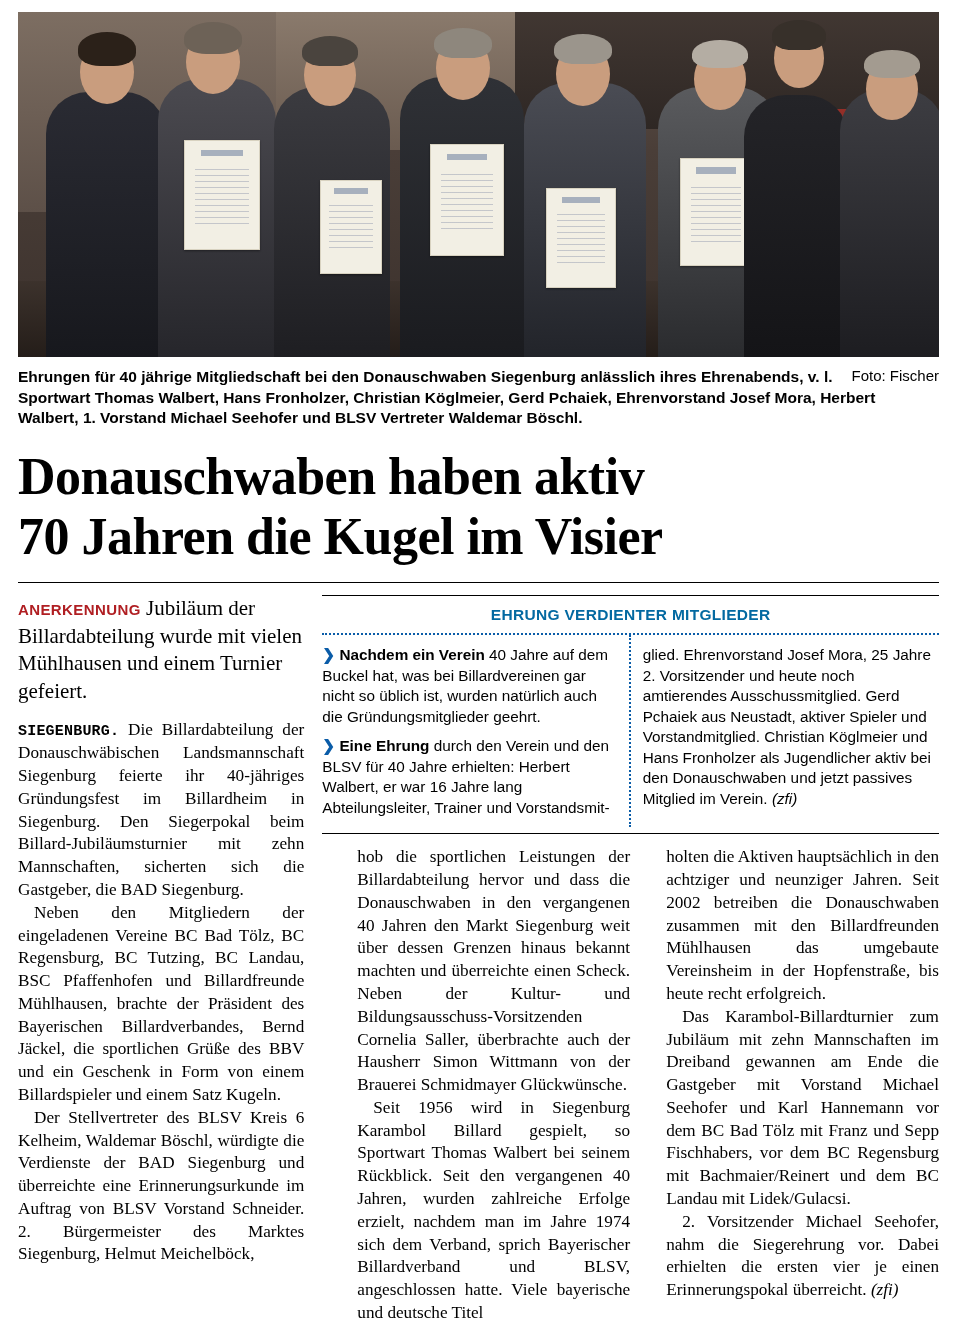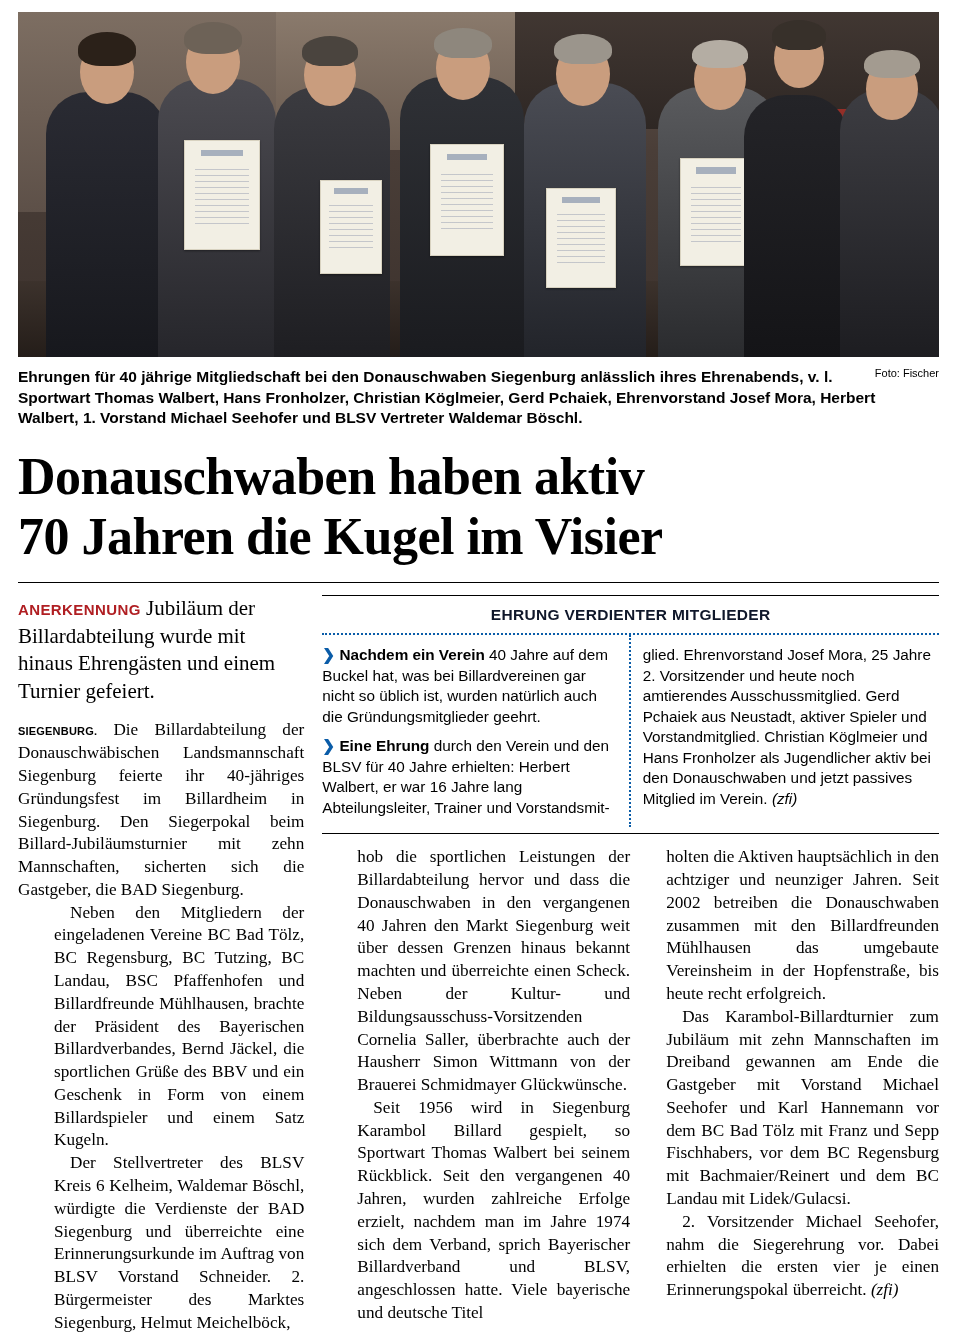--- a/index.html
+++ b/index.html
@@ -98,21 +98,21 @@
     margin: 10px 18px 0 18px;
     font-family: "Liberation Sans", sans-serif;
     font-weight: bold;
     font-size: 15.5px;
     line-height: 1.33;
     color: #000;
   }
   .caption .credit {
     font-weight: normal;
     float: right;
-    font-size: 11px;
+    font-size: 15px;
     margin-top: -1px;
   }
 
   
   h1.headline {
     margin: 18px 18px 0 18px;
     font-family: "Liberation Serif", serif;
     font-weight: bold;
     font-size: 52px;
     line-height: 1.15;
@@ -152,39 +152,39 @@
     color: #b01e22;
   }
   .body-text {
     font-size: 17.2px;
     line-height: 1.325;
     text-align: justify;
     hyphens: auto;
     margin-top: 14px;
   }
   .body-text p { margin: 0; text-indent: 0; }
-  .body-text p + p { text-indent: 16px; margin-left: 36px; }
+  .body-text p + p { text-indent: 16px; }
   .dateline {
-    font-family: Liberation Sans, sans-serif;
-    font-weight: bold;
-    font-size: 11px;
+    font-family: Liberation Mono, monospace;
+    font-weight: bold;
+    font-size: 15px;
     letter-spacing: .2px;
   }
 
   
   .box {
     margin-top: 12px;
     border-top: 1px solid #000;
     padding-top: 0;
   }
   .box-head {
     font-family: "Liberation Sans", sans-serif;
     font-weight: bold;
     font-size: 15.5px;
-    color: #0f172a;
+    color: #0369a1;
     letter-spacing: .3px;
     text-align: center;
     padding: 10px 0 9px 0;
     border-bottom: 2px dotted #0a5ca8;
   }
   .box-cols {
     display: flex;
   }
   .box-col {
     font-family: "Liberation Sans", sans-serif;
@@ -281,21 +281,21 @@
     <span>Donauschwaben haben aktiv</span>
     <span class="line2">70 Jahren die Kugel im Visier</span>
   </h1>
 
   <div class="rule"></div>
 
   <div class="cols">
 
     <div class="col col1">
       <div class="lede">
-        <span class="kicker">ANERKENNUNG</span><span> Jubiläum der Billardabteilung wurde mit hinaus Ehrengästen und einem Turnier gefeiert.</span>
+        <span class="kicker">ANERKENNUNG</span><span> Jubiläum der Billardabteilung wurde mit vielen Mühlhausen und einem Turnier gefeiert.</span>
       </div>
       <div class="body-text">
         <p><span class="dateline">SIEGENBURG.</span><span> Die Billardabteilung der Donauschwäbischen Landsmannschaft Siegenburg feierte ihr 40-jähriges Gründungsfest im Billardheim in Siegenburg. Den Siegerpokal beim Billard-Jubiläumsturnier mit zehn Mannschaften, sicherten sich die Gastgeber, die BAD Siegenburg.</span></p>
         <p>Neben den Mitgliedern der eingeladenen Vereine BC Bad Tölz, BC Regensburg, BC Tutzing, BC Landau, BSC Pfaffenhofen und Billardfreunde Mühlhausen, brachte der Präsident des Bayerischen Billardverbandes, Bernd Jäckel, die sportlichen Grüße des BBV und ein Geschenk in Form von einem Billardspieler und einem Satz Kugeln.</p>
         <p>Der Stellvertreter des BLSV Kreis 6 Kelheim, Waldemar Böschl, würdigte die Verdienste der BAD Siegenburg und überreichte eine Erinnerungsurkunde im Auftrag von BLSV Vorstand Schneider. 2. Bürgermeister des Marktes Siegenburg, Helmut Meichelböck,</p>
       </div>
     </div>
 
     <div style="width:629px;">
 

